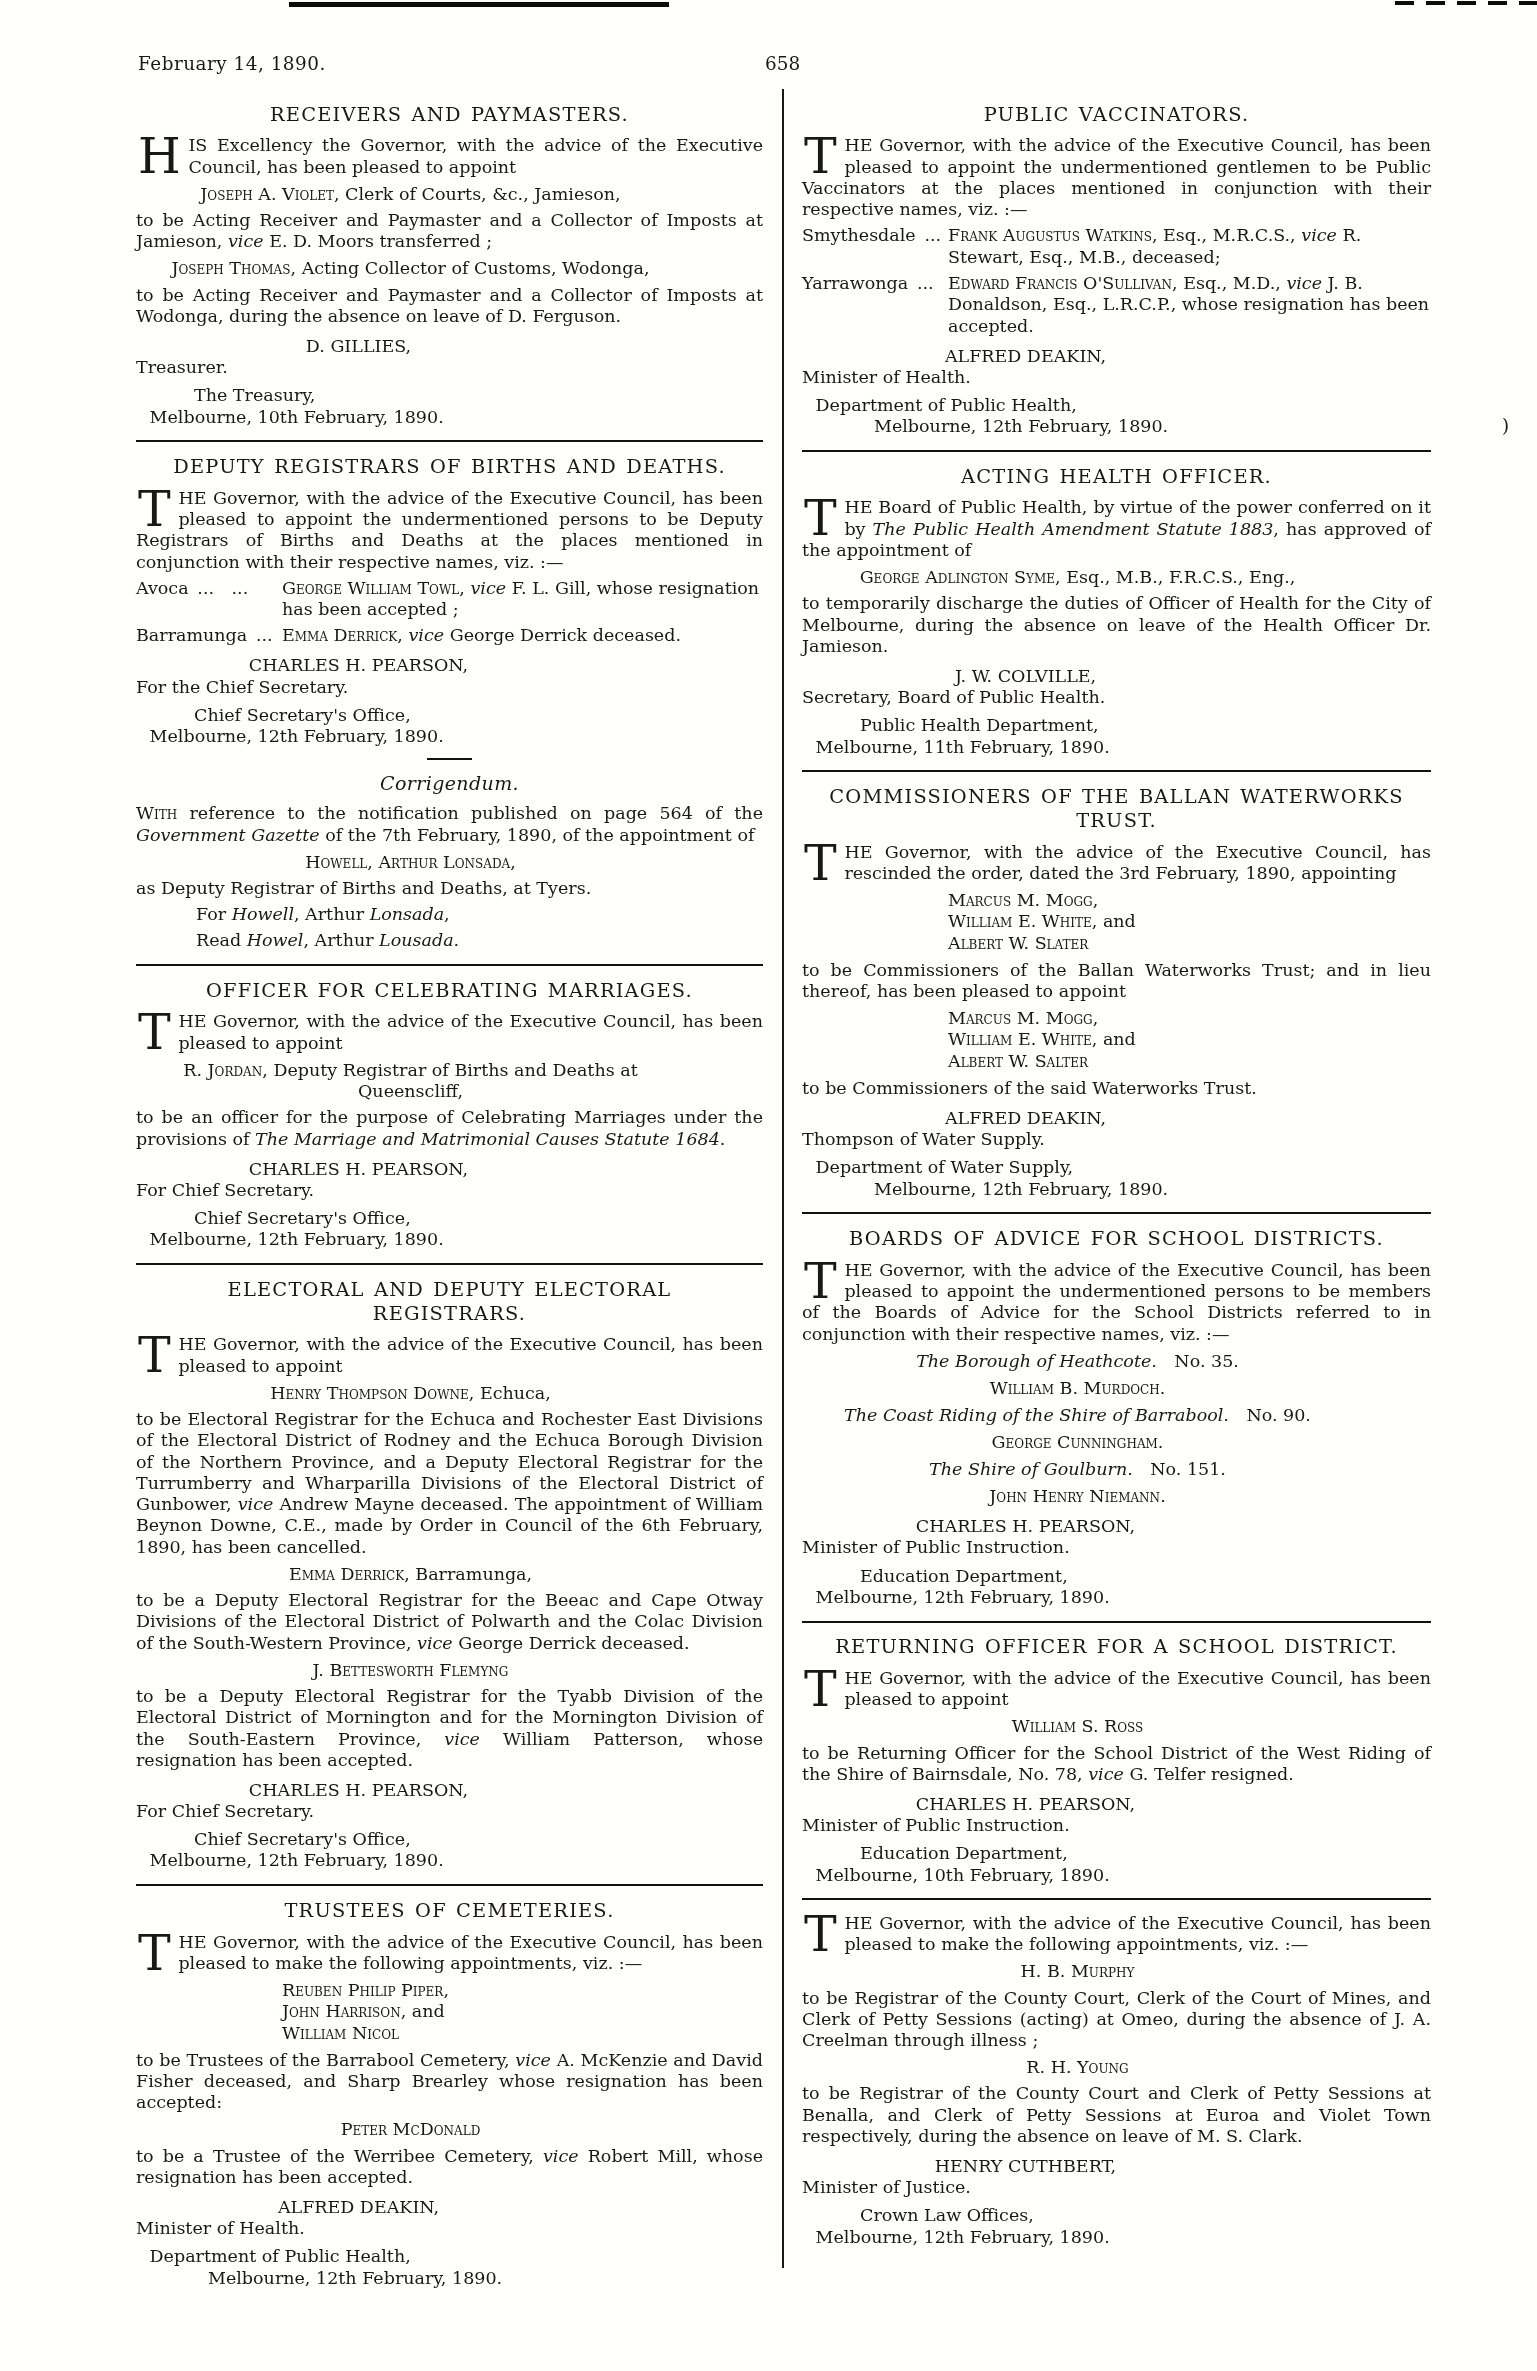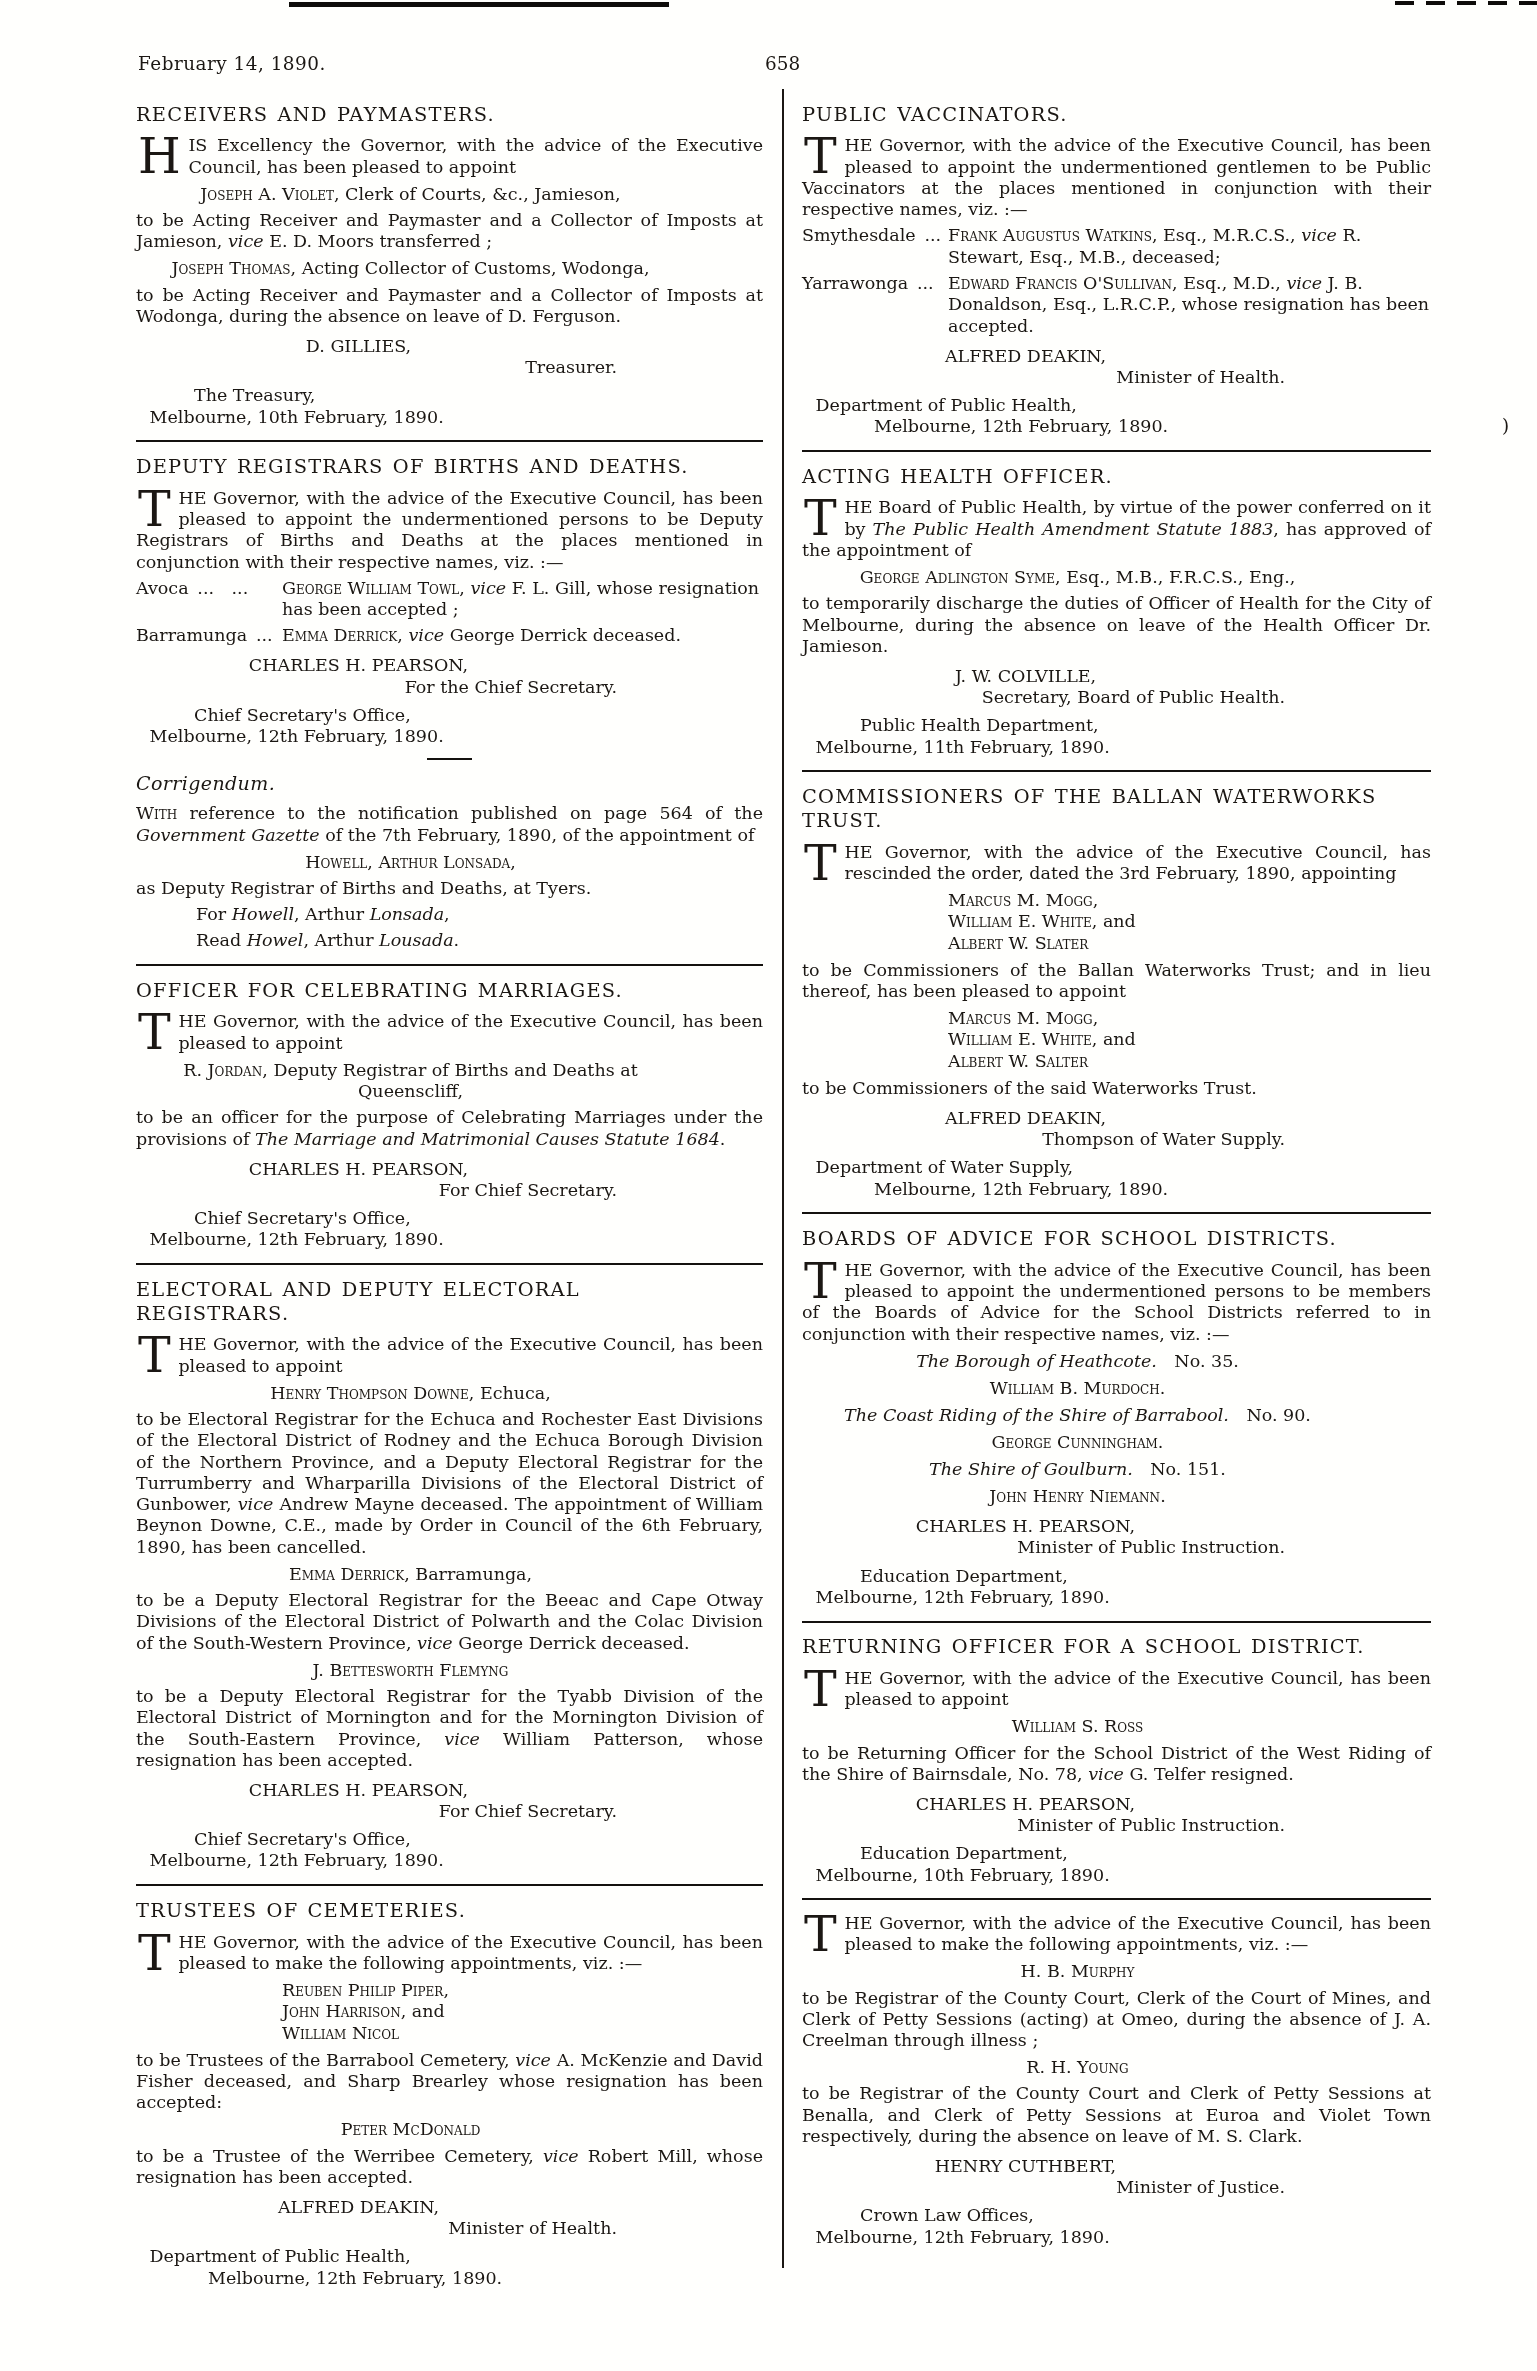--- a/index.html
+++ b/index.html
@@ -6,34 +6,34 @@
   html,body{margin:0;padding:0}
   body{background:#f0efeb}
   .page{position:relative;width:1537px;height:2372px;margin:0 auto;background:#fffffd;color:#1b1713;
         font-family:"DejaVu Serif","Liberation Serif",serif;font-size:17.5px;line-height:21.3px;overflow:hidden}
   .page-date{position:absolute;top:53px;left:138px;font-size:18.4px;letter-spacing:0.5px}
   .page-num{position:absolute;top:53px;left:765px;font-size:18.4px}
   .col{position:absolute;top:93px}
   .col-left{left:136px;width:627px}
   .col-right{left:802px;width:629px}
   .col-divider{position:absolute;left:782px;top:89px;width:1.9px;height:2179px;background:#1b1713}
-  .sec-h{margin:9.7px 0 8.7px;font-size:19.4px;font-weight:normal;letter-spacing:1.2px;word-spacing:1.9px;line-height:24px}
+  .sec-h{margin:9.7px 0 8.7px;font-size:19.4px;font-weight:normal;text-align:center;letter-spacing:1.2px;word-spacing:1.9px;line-height:24px}
   .sec-h span{display:block}
   .italic-h{font-style:italic;letter-spacing:0.4px;font-size:19px}
   .para{margin:0 0 4.9px;text-align:justify}
   .dropcap{float:left;font-size:49px;line-height:39px;padding:1.9px 7.8px 0 1.9px}
   .cline{margin:5.8px 0 4.9px;text-align:center;padding-right:78px}
   .entry{display:flex;margin:4.9px 0}
   .entry-place{flex:0 0 146px}
   .entry-who{flex:1}
   .name-list{padding-left:146px;margin:5.8px 0}
   .indent-line{padding-left:60px}
   .sig{margin-top:8.7px}
   .sig-name{text-align:center;padding-right:182px}
-  .sig-title{text-align:right;padding-right:146px}
+  .sig-title{text-align:left;padding-right:146px}
   .office{margin:6.8px 0 3.9px}
   .off1{padding-left:58px}
   .off2{padding-left:13.6px}
   .offrev .off1{padding-left:13.6px}
   .offrev .off2{padding-left:72px}
   .rule{border:none;border-top:2.4px solid #14110e;margin:12.6px 0}
   .dash{width:45px;border-top:2.9px solid #14110e;margin:10.7px auto}
   .sc{font-variant:small-caps}
   .artifact-rule-left{position:absolute;top:1.9px;left:289px;width:380px;height:4.9px;background:#0e0c0a}
   .artifact-rule-right{position:absolute;top:1px;left:1395px;width:142px;height:3.9px;

